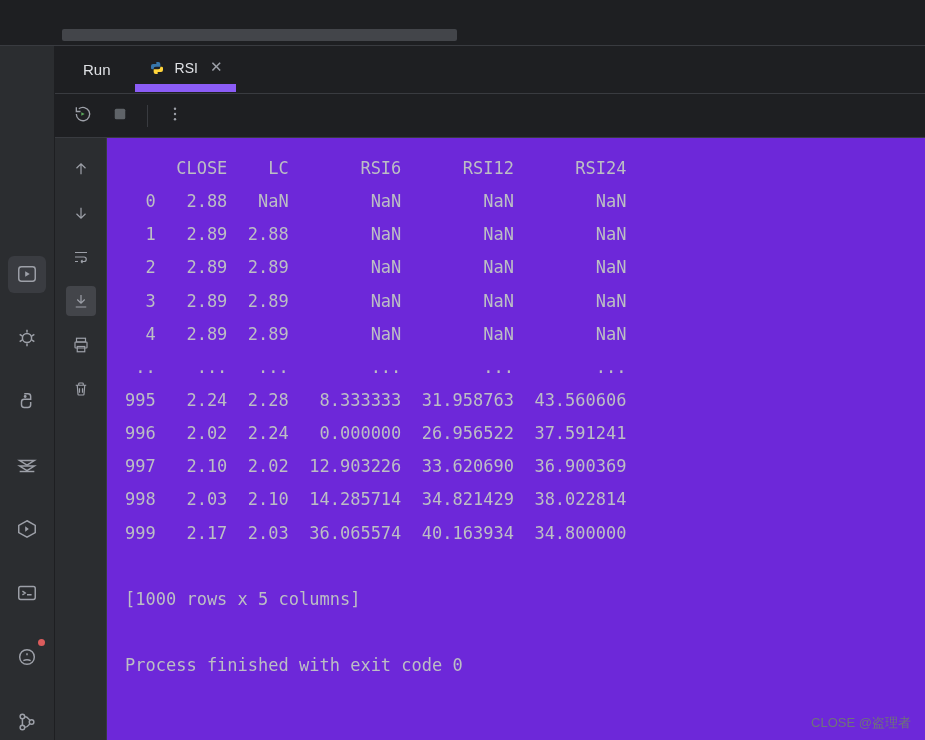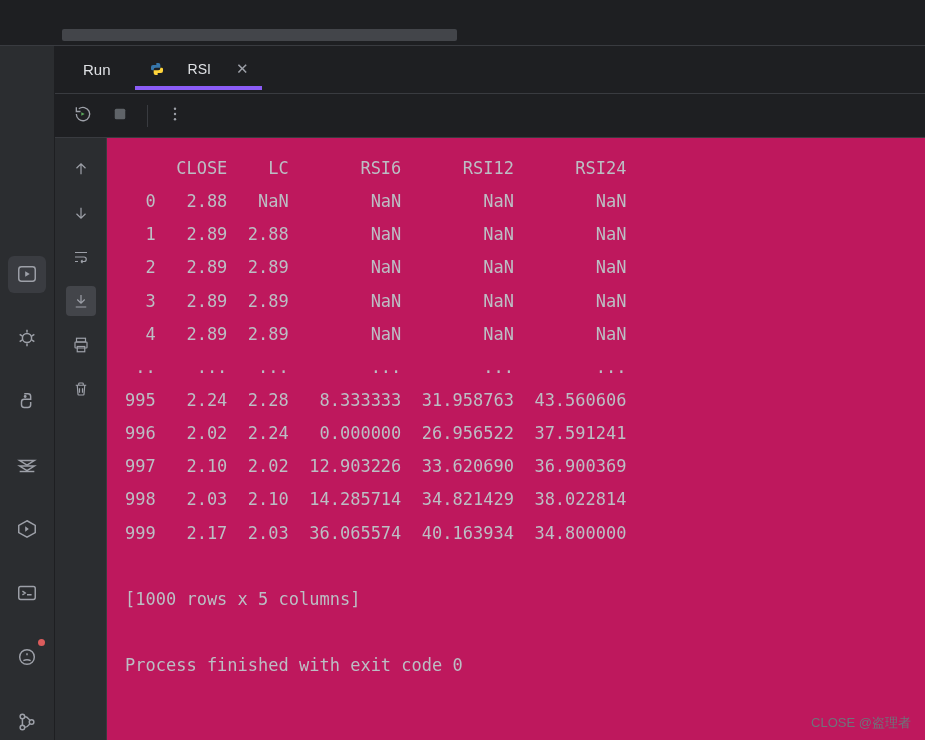--- a/index.html
+++ b/index.html
@@ -66,24 +66,24 @@
       padding-left: 20px;
       gap: 6px;
     }
     .tab-run {
       color: #dfe1e5;
       font-size: 15px;
       padding: 10px 8px;
     }
     .tab-file {
       display: flex;
-      align-items: center;
+      align-items: flex-end;
       padding: 10px 14px 8px 14px;
-      gap: 23px;
-      border-bottom: 4px solid #8b5cf6;
+      gap: 10px;
+      border-bottom: 8px solid #8b5cf6;
       color: #dfe1e5;
       font-size: 14px;
       margin-left: 10px;
     }
     .tab-file .py-icon { width: 16px; height: 16px; }
     .tab-close {
       color: #9da0a8;
       font-size: 15px;
       cursor: pointer;
       margin-left: 2px;
@@ -131,21 +131,21 @@
     }
     .run-gutter svg { stroke: #9da0a8; fill: none; stroke-width: 1.6; }
     .console {
       flex: 1;
       padding: 14px 0 0 18px;
       font-family: 'Consolas', 'Menlo', monospace;
       font-size: 17px;
       color: #bcbec4;
       white-space: pre;
       line-height: 1.95;
-      background: #be185d;
+      background: #6d28d9;
     }
     .watermark {
       position: absolute;
       bottom: 8px;
       right: 14px;
       color: #6f737a;
       font-size: 13px;
     }
     .notif-dot {
       position: absolute;

